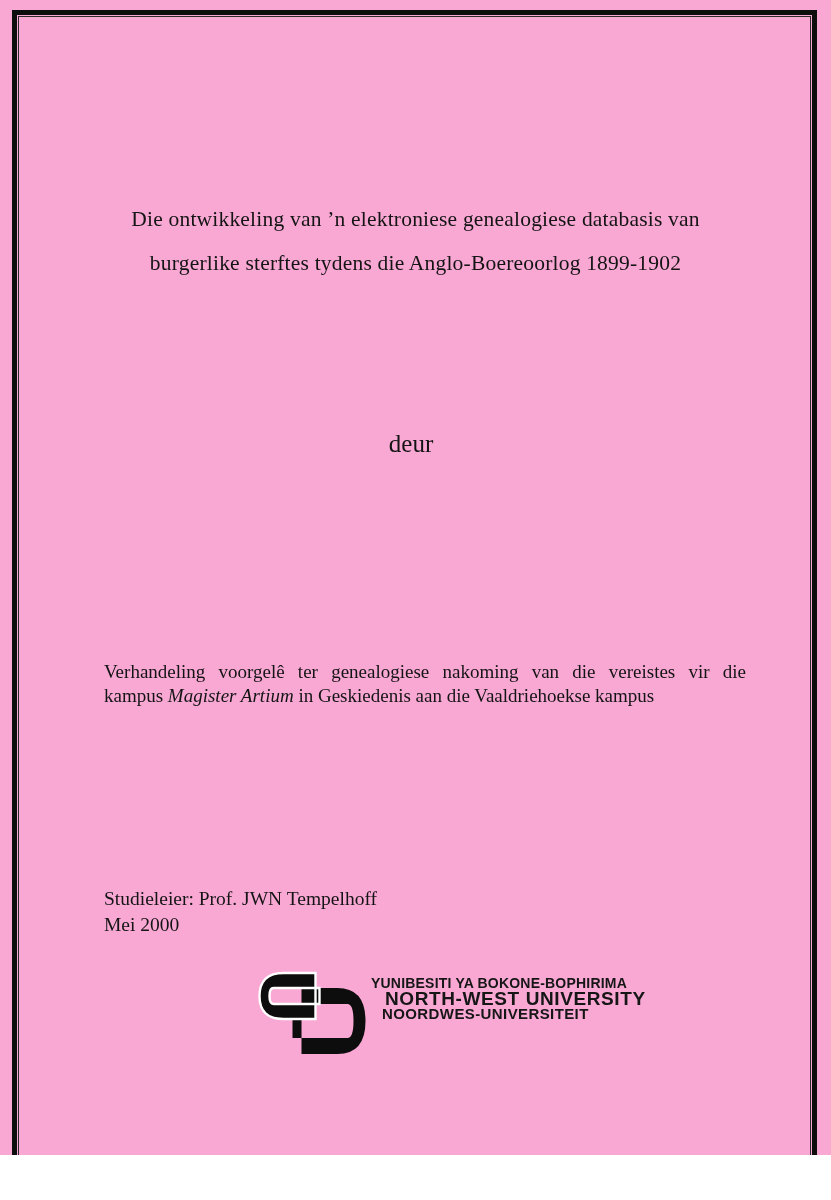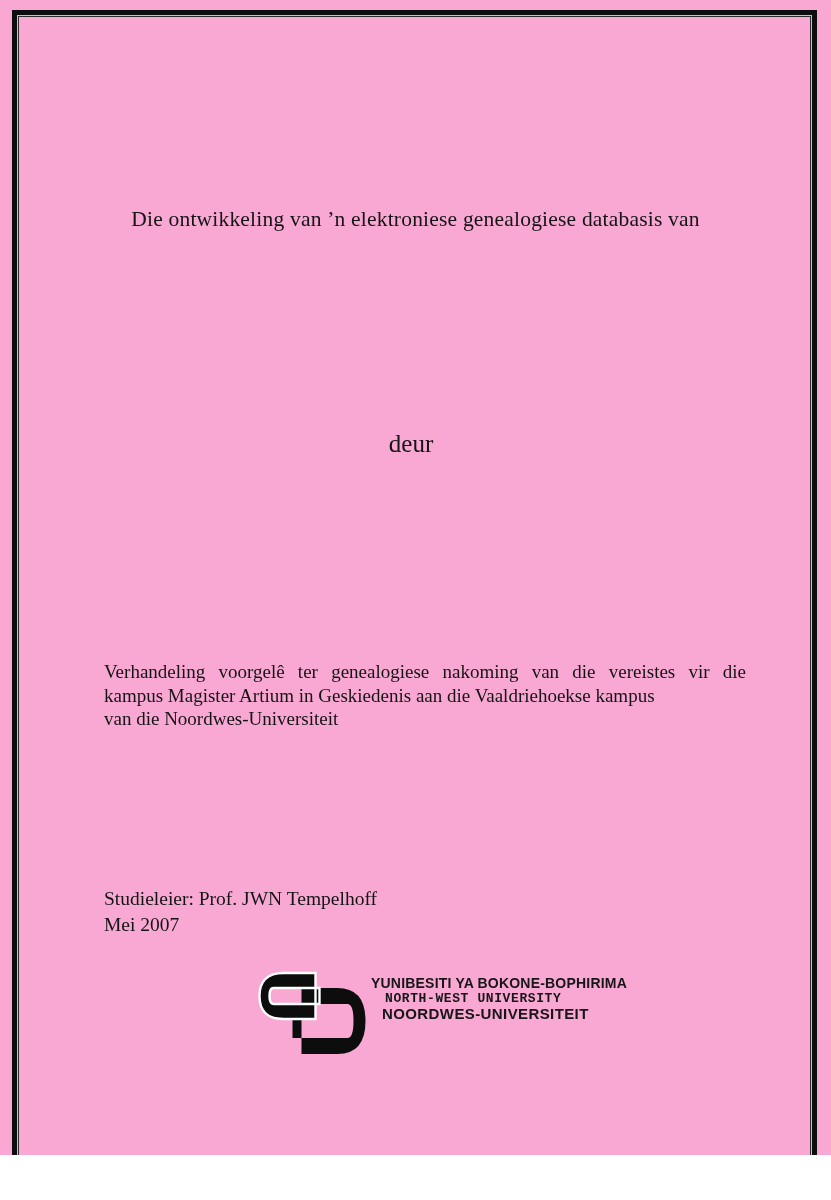--- a/index.html
+++ b/index.html
@@ -66,20 +66,21 @@
     width: 642px;
     top: 660px;
     font-size: 19px;
     line-height: 23.5px;
   }
   .statement .justified {
     text-align: justify;
     text-align-last: justify;
   }
   .statement .italic {
+    font-style: italic;
   }
   .supervisor {
     position: absolute;
     left: 104px;
     top: 886px;
     font-size: 19.5px;
     line-height: 25px;
   }
   .date {
     position: absolute;
@@ -107,58 +108,57 @@
     font-weight: 700;
     color: #161616;
     white-space: nowrap;
   }
   .logo-line1 {
     font-size: 14px;
     line-height: 15.2px;
     letter-spacing: 0.2px;
   }
   .logo-line2 {
-    font-size: 13px;
+    font-size: 19px;
     line-height: 15.2px;
     letter-spacing: 0.6px;
     padding-left: 14px;
-    font-family: Liberation Mono, monospace;
   }
   .logo-line3 {
     font-size: 15px;
     line-height: 15.2px;
     letter-spacing: 0.4px;
     padding-left: 11px;
   }
 </style>
 </head>
 <body>
 
 <div class="page">
 
   <div class="outer-frame">
     <div class="inner-frame"></div>
   </div>
 
   <div class="doc-title">
     <div>Die ontwikkeling van ’n elektroniese genealogiese databasis van</div>
+    <div>burgerlike sterftes tydens die Anglo-Boereoorlog 1899-1902</div>
   </div>
 
   <div class="byline">deur</div>
 
 
   <div class="statement">
     <div class="justified">Verhandeling voorgelê ter genealogiese nakoming van die vereistes vir die</div>
     <div><span>kampus </span><span class="italic">Magister Artium</span><span> in Geskiedenis aan die Vaaldriehoekse kampus</span></div>
-    <div>van die Noordwes-Universiteit</div>
   </div>
 
   <div class="supervisor">Studieleier: Prof. JWN Tempelhoff</div>
 
-  <div class="date">Mei 2007</div>
+  <div class="date">Mei 2000</div>
 
   <div class="logo-block">
     <svg class="logo-mark" viewBox="0 0 110 85" xmlns="http://www.w3.org/2000/svg" aria-hidden="true">
 
       <g transform="translate(110,83) rotate(180)">
         <path fill="#0d0d0d" fill-rule="evenodd" d="M 30 0 H 66 V 66 H 30 Q 2 66 2 33 Q 2 0 30 0 Z
                  M 20 16 H 75 V 50 H 20 Q 14 50 14 33 Q 14 16 20 16 Z"></path>
       </g>
 
       <path fill="#0d0d0d" fill-rule="evenodd" stroke="#ffffff" stroke-width="2.4" d="M 26 2 H 58 V 48 H 26 Q 2 48 2 25 Q 2 2 26 2 Z

